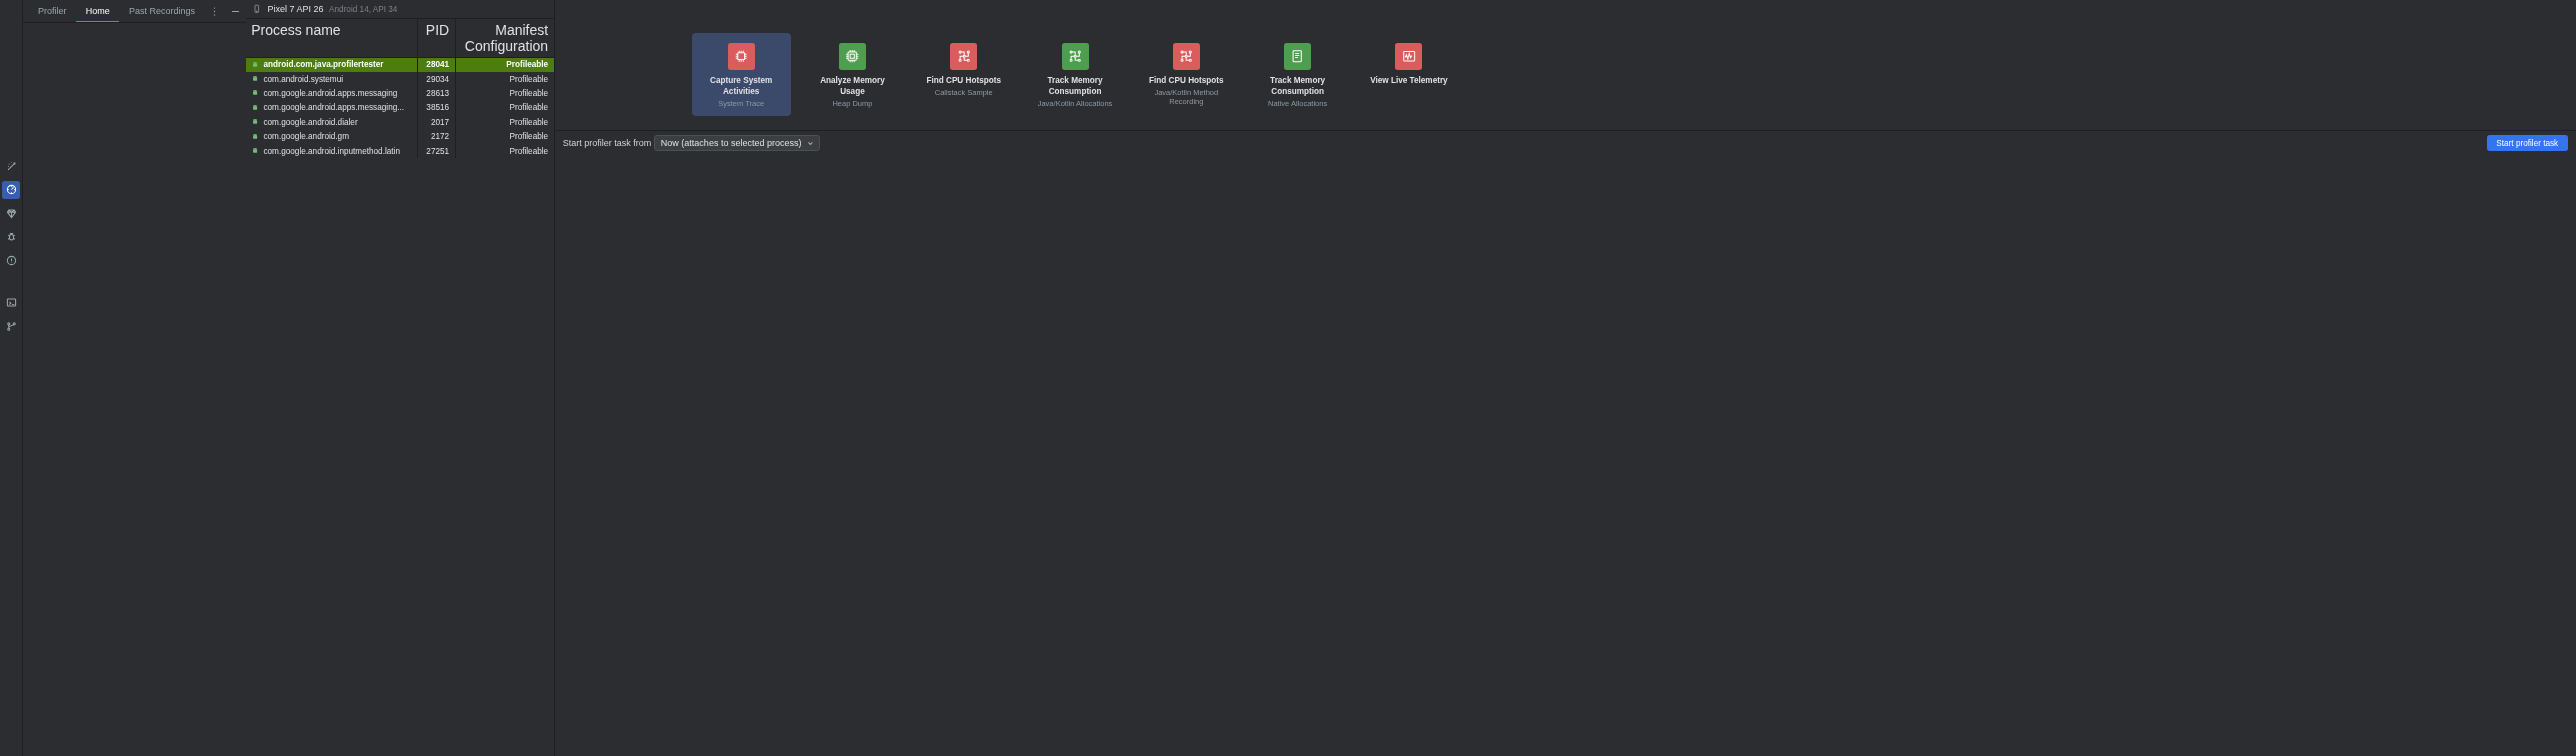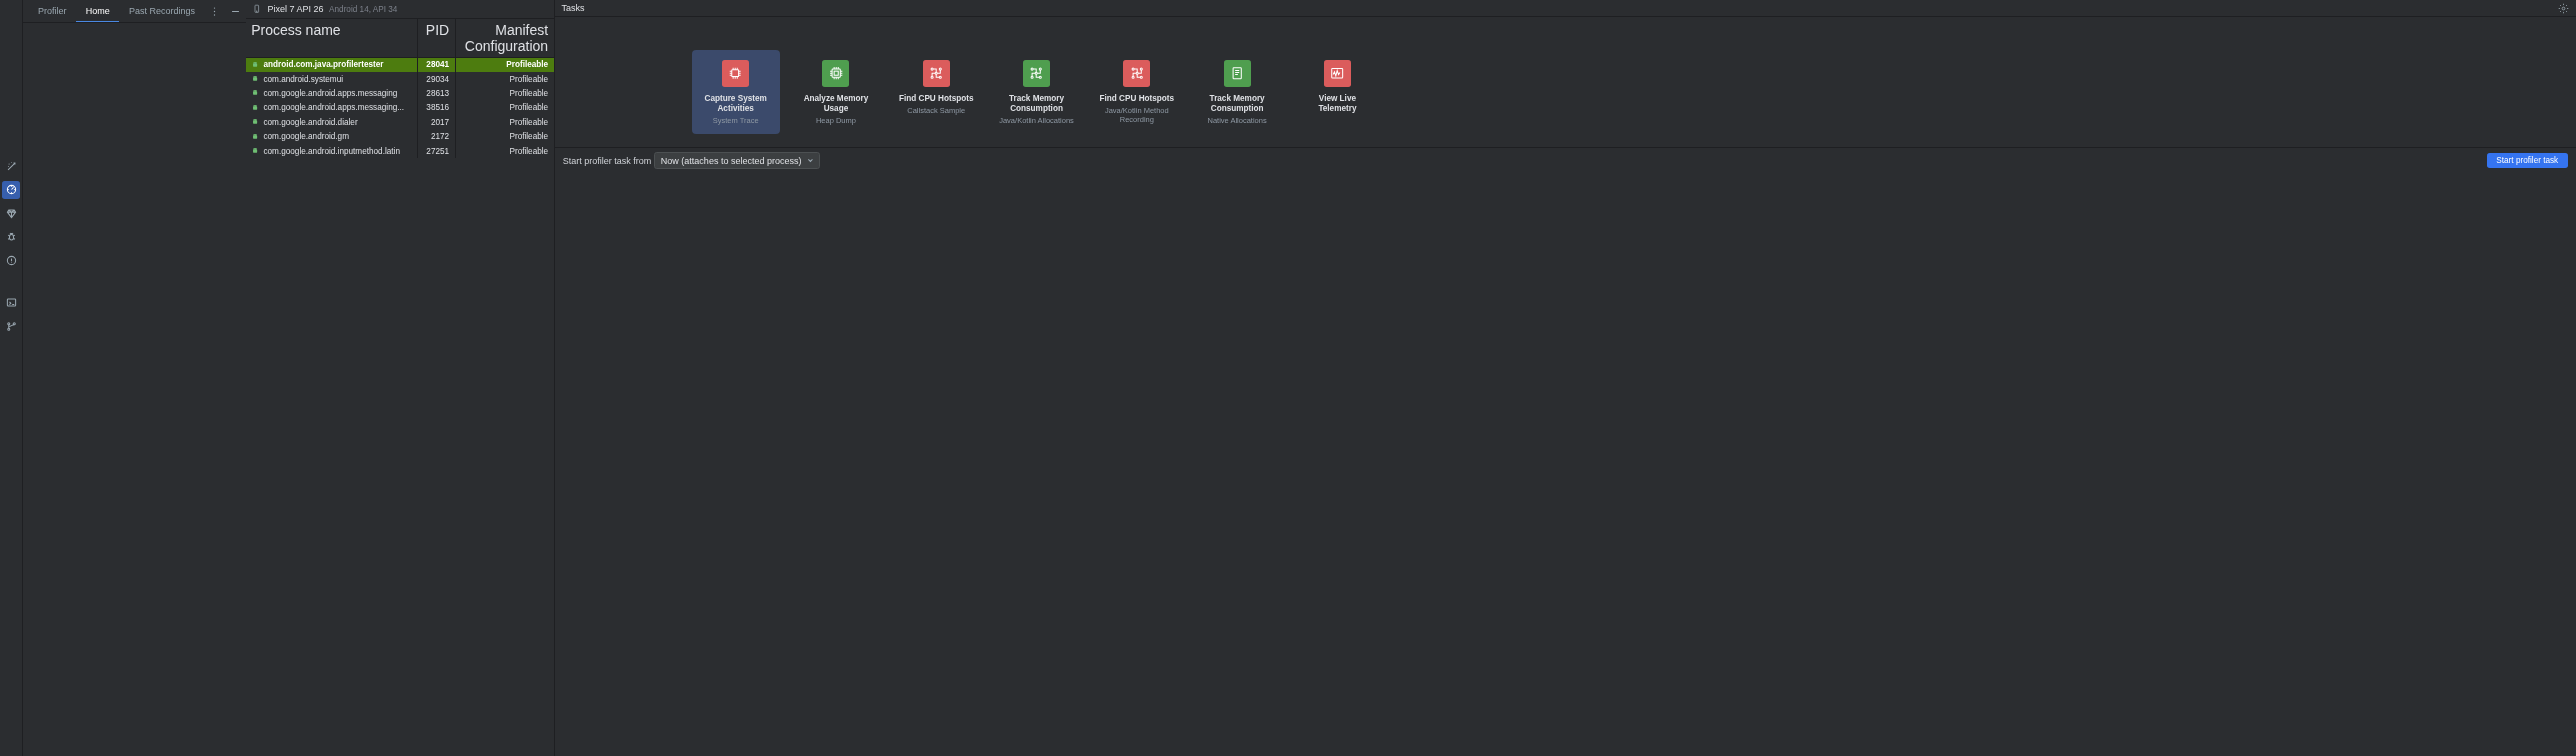--- a/index.html
+++ b/index.html
@@ -104,21 +104,21 @@
   .gear { width:11px; height:11px; color:#9aa7b0; }
 
   .tasks-grid {
     display:flex;
     flex-wrap:wrap;
     align-content:flex-start;
     gap:12.3px;
     padding: 33px 137px 13.7px 137px;
   }
   .task-card {
-    width:88px;
+    width:99px;
     border-radius:4.1px;
     padding:9.6px 5.5px 8.2px 5.5px;
     text-align:center;
     cursor:pointer;
   }
   .task-card.selected { background:#3b4a6b; }
   .task-icon {
     width:27px; height:27px;
     margin:0 auto 6.8px auto;
     border-radius:2.7px;
@@ -334,27 +334,20 @@
                 </svg>
                 <span class="pname">com.google.android.inputmethod.latin</span>
               </div>
     <div class="td">27251</div>
     <div class="td">Profileable</div>
             </div>
           </div>
       </div>
 
       <div class="tasks-panel">
-        <div class="tasks-head">
-          <span>Tasks</span>
-          <svg class="gear" viewBox="0 0 16 16" fill="none" stroke="currentColor" stroke-width="1.2">
-              <circle cx="8" cy="8" r="2"></circle>
-              <path d="M8 1v2M8 13v2M1 8h2M13 8h2M3 3l1.4 1.4M11.6 11.6L13 13M13 3l-1.4 1.4M4.4 11.6L3 13"></path>
-            </svg>
-        </div>
         <div class="tasks-grid" id="tasks-grid">
             <div class="task-card selected">
     <div class="task-icon red">
                 <svg viewBox="0 0 24 24" fill="none" stroke="currentColor" stroke-width="1.5">
                   <rect x="7" y="7" width="10" height="10" rx="1"></rect>
                   <path d="M9 4v3M12 4v3M15 4v3M9 17v3M12 17v3M15 17v3M4 9h3M4 12h3M4 15h3M17 9h3M17 12h3M17 15h3"></path>
                 </svg>
               </div>
     <div class="task-title">Capture System Activities</div>
     <div class="task-sub">System Trace</div>

